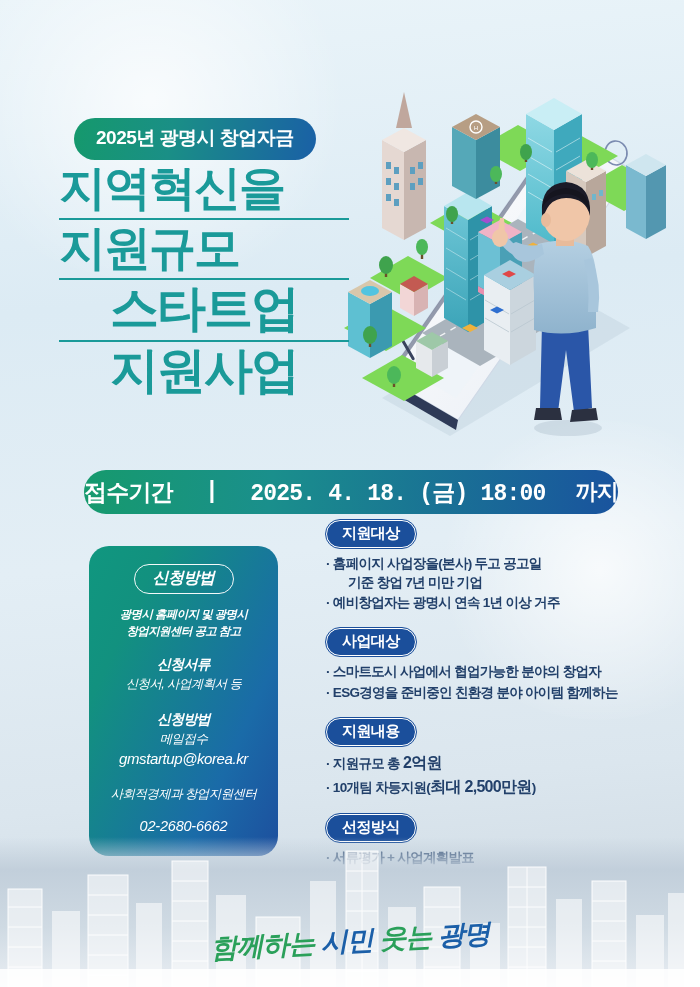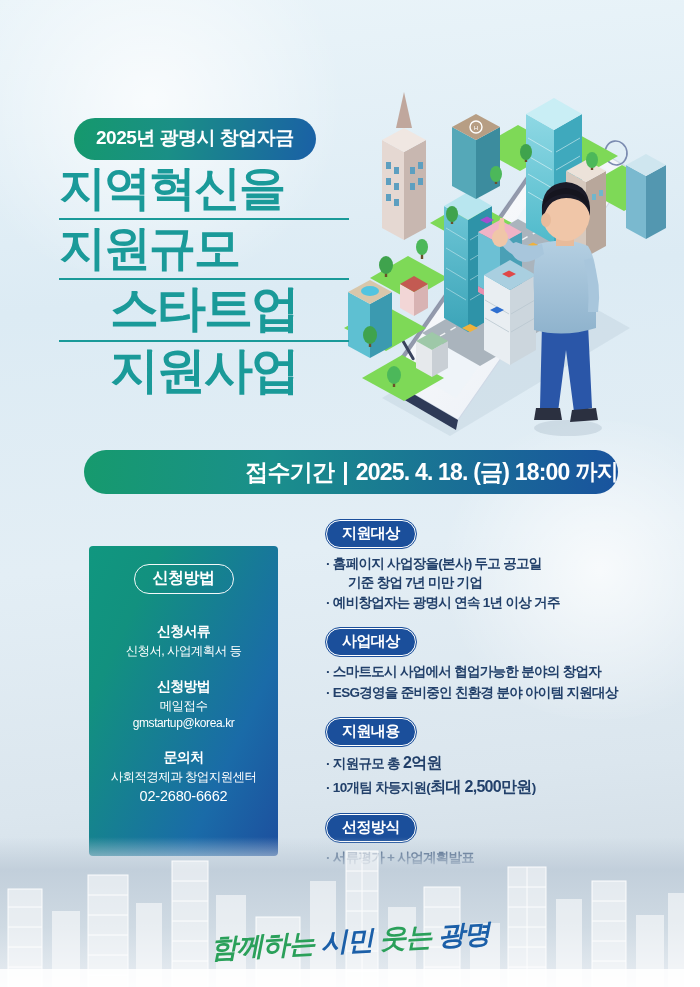--- a/index.html
+++ b/index.html
@@ -41,55 +41,57 @@
   .hl-row{
     font-size:47px; line-height:1.02; font-weight:700;
     color:#1a9a99; letter-spacing:-2px; white-space:nowrap;
     padding:4px 0 6px;
   }
   .hl-row.rule{ border-bottom:2px solid #1a9a99; }
   .hl-row.big{ font-size:49px;text-align:center; }
 
   
   #datebar{
-    position:absolute; left:84px; top:450px;
+    position:absolute; left:84px; top:470px;
     width:534px; height:44px;
     border-radius:999px;
     background:linear-gradient(95deg,#169a6d 0%,#1a8f8c 35%,#19539e 100%);
-    display:flex; align-items:center; justify-content:flex-end;
+    display:flex; align-items:center; justify-content:space-between;
     color:#fff; font-size:23px; font-weight:700; letter-spacing:-.8px;
     white-space:nowrap;
+    font-family:Liberation Mono, monospace;
   }
   #datebar .tail{ font-size:22px; margin-left:6px; }
 
   
   #applypanel{
     position:absolute; left:89px; top:546px;
     width:189px; height:310px;
-    border-radius:4px;
+    border-radius:20px;
     background:linear-gradient(115deg,#10977f 0%,#12917f 22%,#1a6ba8 72%,#1d4f9e 100%);
     color:#fff; text-align:center;
     padding:18px 8px 10px;
+    font-style:italic;
   }
   #applypanel .pill{
     display:inline-block;
     border:1.6px solid rgba(255,255,255,.95);
     border-radius:999px;
     padding:3px 18px 4px;
     font-size:16px; font-weight:700; letter-spacing:-.5px;
     margin-bottom:12px;
   }
   #applypanel .note{
     font-size:11.5px; line-height:1.45; font-weight:700; letter-spacing:-.6px;
   }
   .ap-block{ margin-top:17px; }
   .ap-head{ font-size:14px; font-weight:700; letter-spacing:-.7px; margin-bottom:2px; }
   .ap-line{ font-size:12.5px; line-height:1.4; letter-spacing:-.6px; }
-  .ap-line.mail{ font-size:12px; letter-spacing:-.4px; }
-  .ap-line.tel{ font-size:14.5px; letter-spacing:-.2px; }
+  .ap-line.mail{ font-size:15px; letter-spacing:-.4px; }
+  .ap-line.tel{ font-size:14.5px; letter-spacing:-.2px;margin-top:12px; }
 
   
   #details{
     position:absolute; left:326px; top:520px; width:310px;
     color:#1c3f66;
   }
   .sec{ margin-bottom:16px; }
   .sec-pill{
     display:inline-block;
     background:#1b4f9b;
@@ -408,34 +410,37 @@
 
   <div id="datebar">
     <span>접수기간</span>
     <span style="margin:0 8px;">|</span>
     <span>2025. 4. 18. (금) 18:00</span>
     <span class="tail">까지</span>
   </div>
 
   <div id="applypanel">
     <div class="pill">신청방법</div>
+    <div class="note">
+      <div>광명시 홈페이지 및 광명시</div>
+      <div>창업지원센터 공고 참고</div>
+    </div>
 
     <div class="ap-block">
       <div class="ap-head">신청서류</div>
       <div class="ap-line">신청서, 사업계획서 등</div>
     </div>
 
     <div class="ap-block">
       <div class="ap-head">신청방법</div>
       <div class="ap-line">메일접수</div>
       <div class="ap-line mail">gmstartup@korea.kr</div>
     </div>
 
     <div class="ap-block">
-      <div class="ap-head">문의처</div>
       <div class="ap-line">사회적경제과 창업지원센터</div>
       <div class="ap-line tel">02-2680-6662</div>
     </div>
   </div>
 
   <div id="details">
 
     <div class="sec">
       <div class="sec-pill">지원대상</div>
       <div class="bullet">
@@ -450,21 +455,21 @@
     </div>
 
     <div class="sec">
       <div class="sec-pill">사업대상</div>
       <div class="bullet">
         <span class="dot">·</span>
         <span>스마트도시 사업에서 협업가능한 분야의 창업자</span>
       </div>
       <div class="bullet">
         <span class="dot">·</span>
-        <span>ESG경영을 준비중인 친환경 분야 아이템 지원대상</span>
+        <span>ESG경영을 준비중인 친환경 분야 아이템 함께하는</span>
       </div>
     </div>
 
     <div class="sec">
       <div class="sec-pill">지원내용</div>
       <div class="bullet">
         <span class="dot">·</span>
         <span>지원규모 총 </span><span class="emph">2억원</span>
       </div>
       <div class="bullet">

